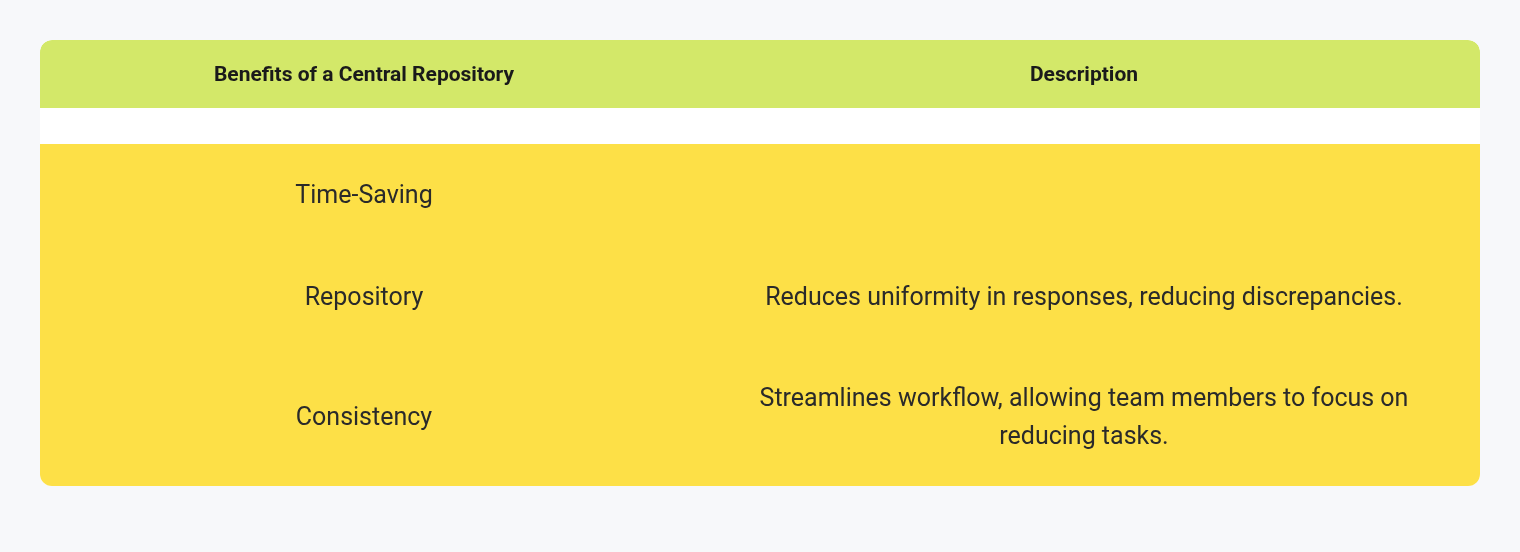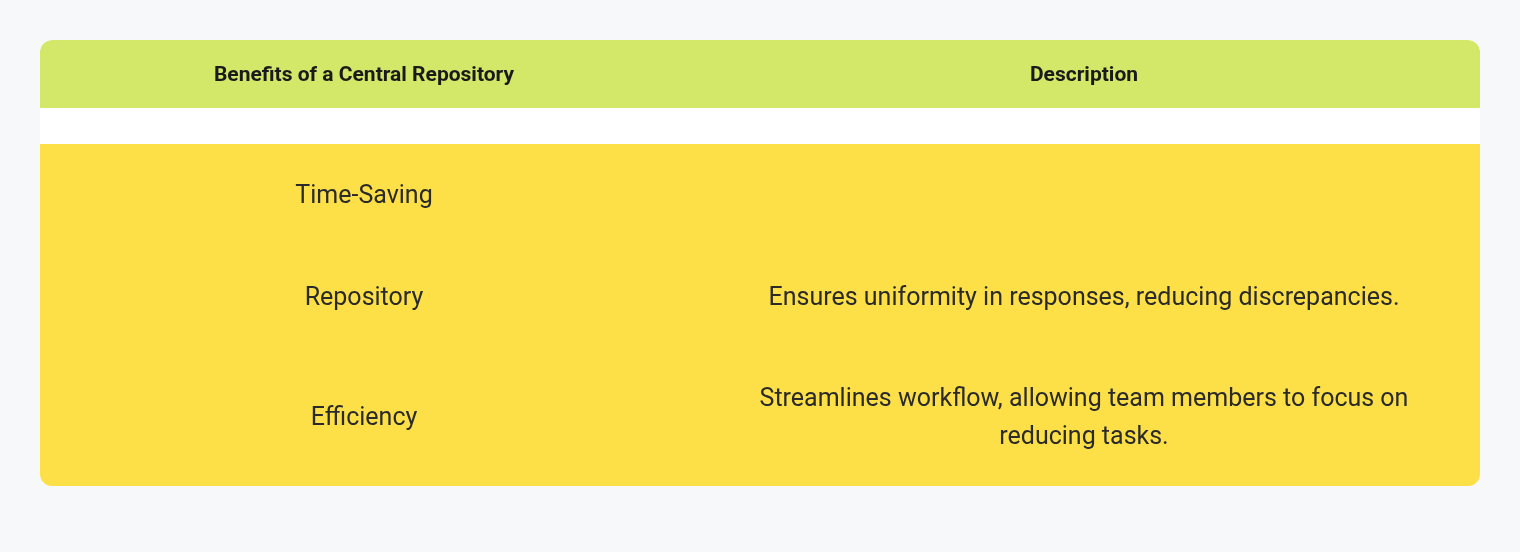--- a/index.html
+++ b/index.html
@@ -63,20 +63,20 @@
   <div class="table-header">
     <div class="header-cell col-1">Benefits of a Central Repository</div>
     <div class="header-cell col-2">Description</div>
   </div>
   <div class="table-body">
     <div class="table-row">
       <div class="cell col-1">Time-Saving</div>
     </div>
     <div class="table-row">
       <div class="cell col-1">Repository</div>
-      <div class="cell col-2">Ensures uniformity in responses, reducing discrepancies.</div>
+      <div class="cell col-2">Reduces uniformity in responses, reducing discrepancies.</div>
     </div>
     <div class="table-row">
-      <div class="cell col-1">Efficiency</div>
+      <div class="cell col-1">Consistency</div>
       <div class="cell col-2">Streamlines workflow, allowing team members to focus on reducing tasks.</div>
     </div>
   </div>
 </div>
 
 </body></html>

